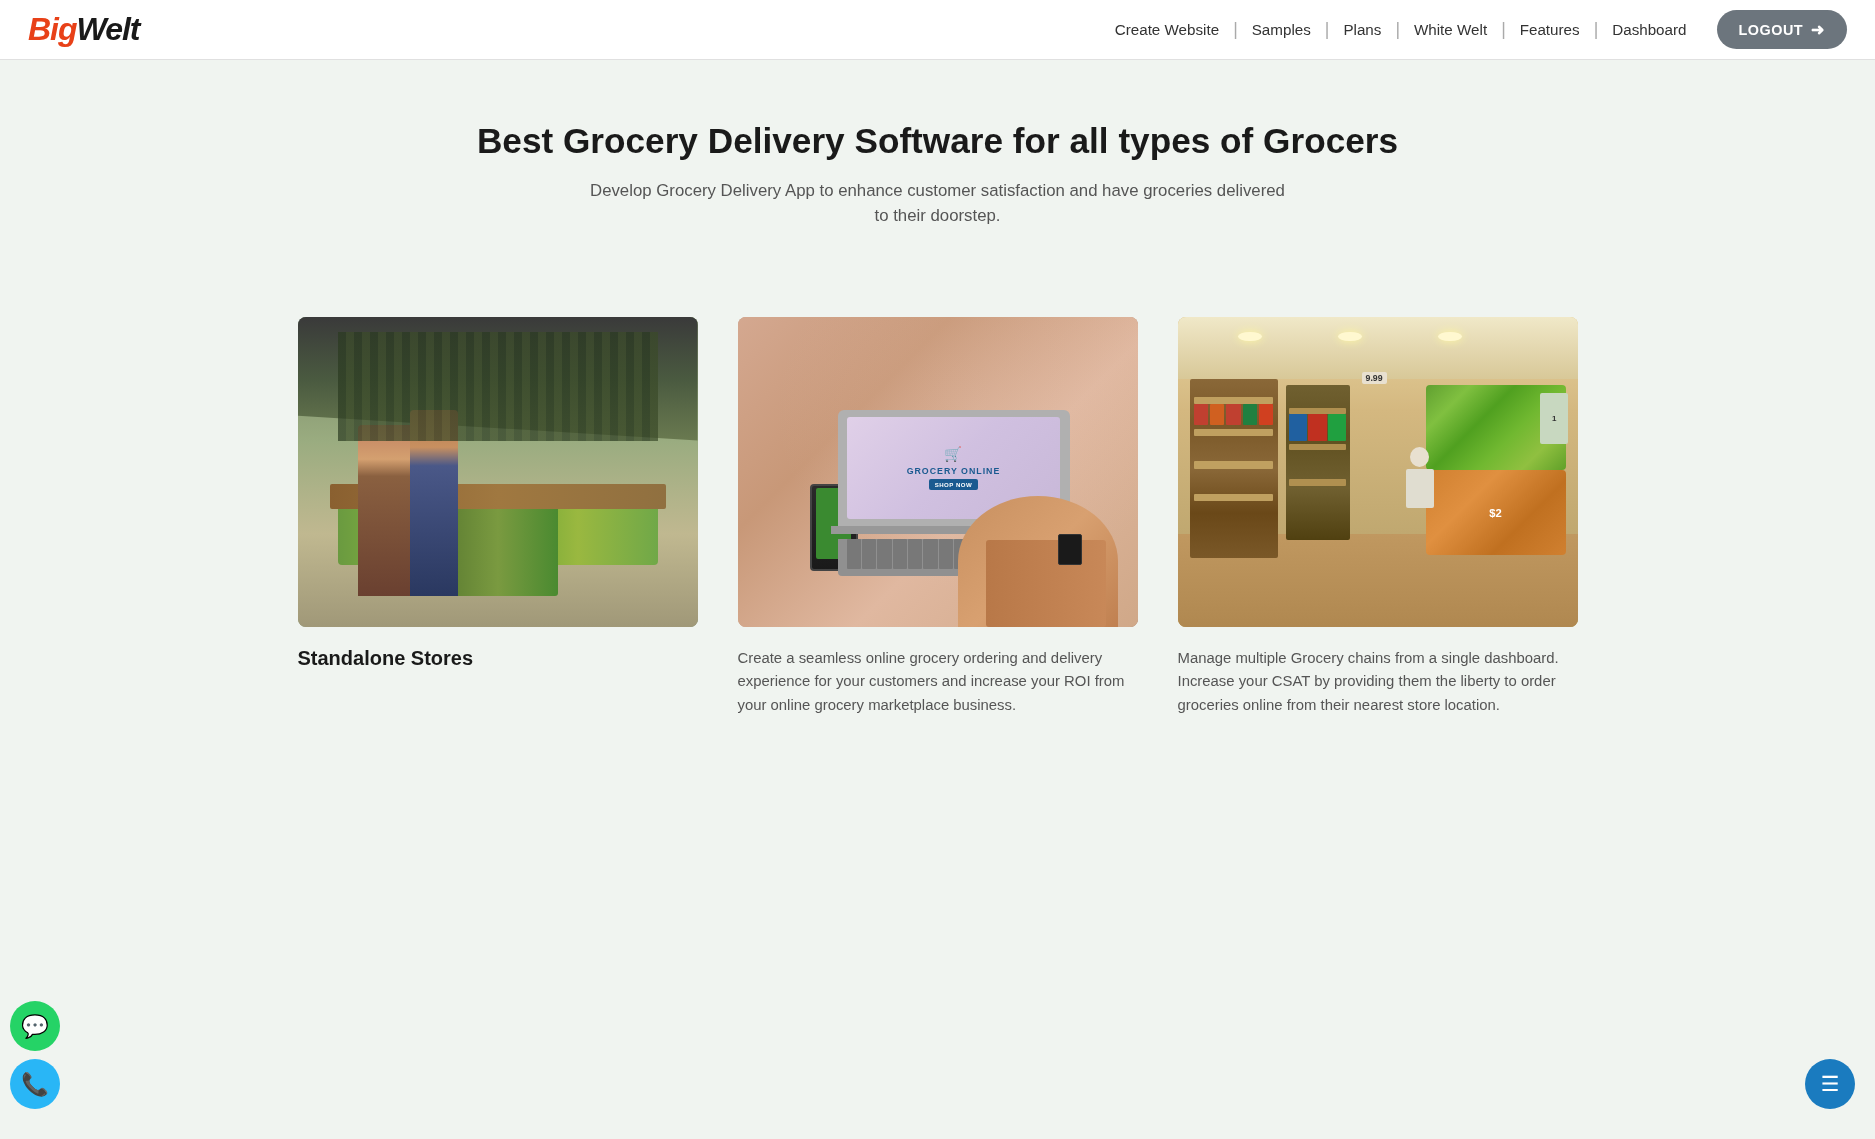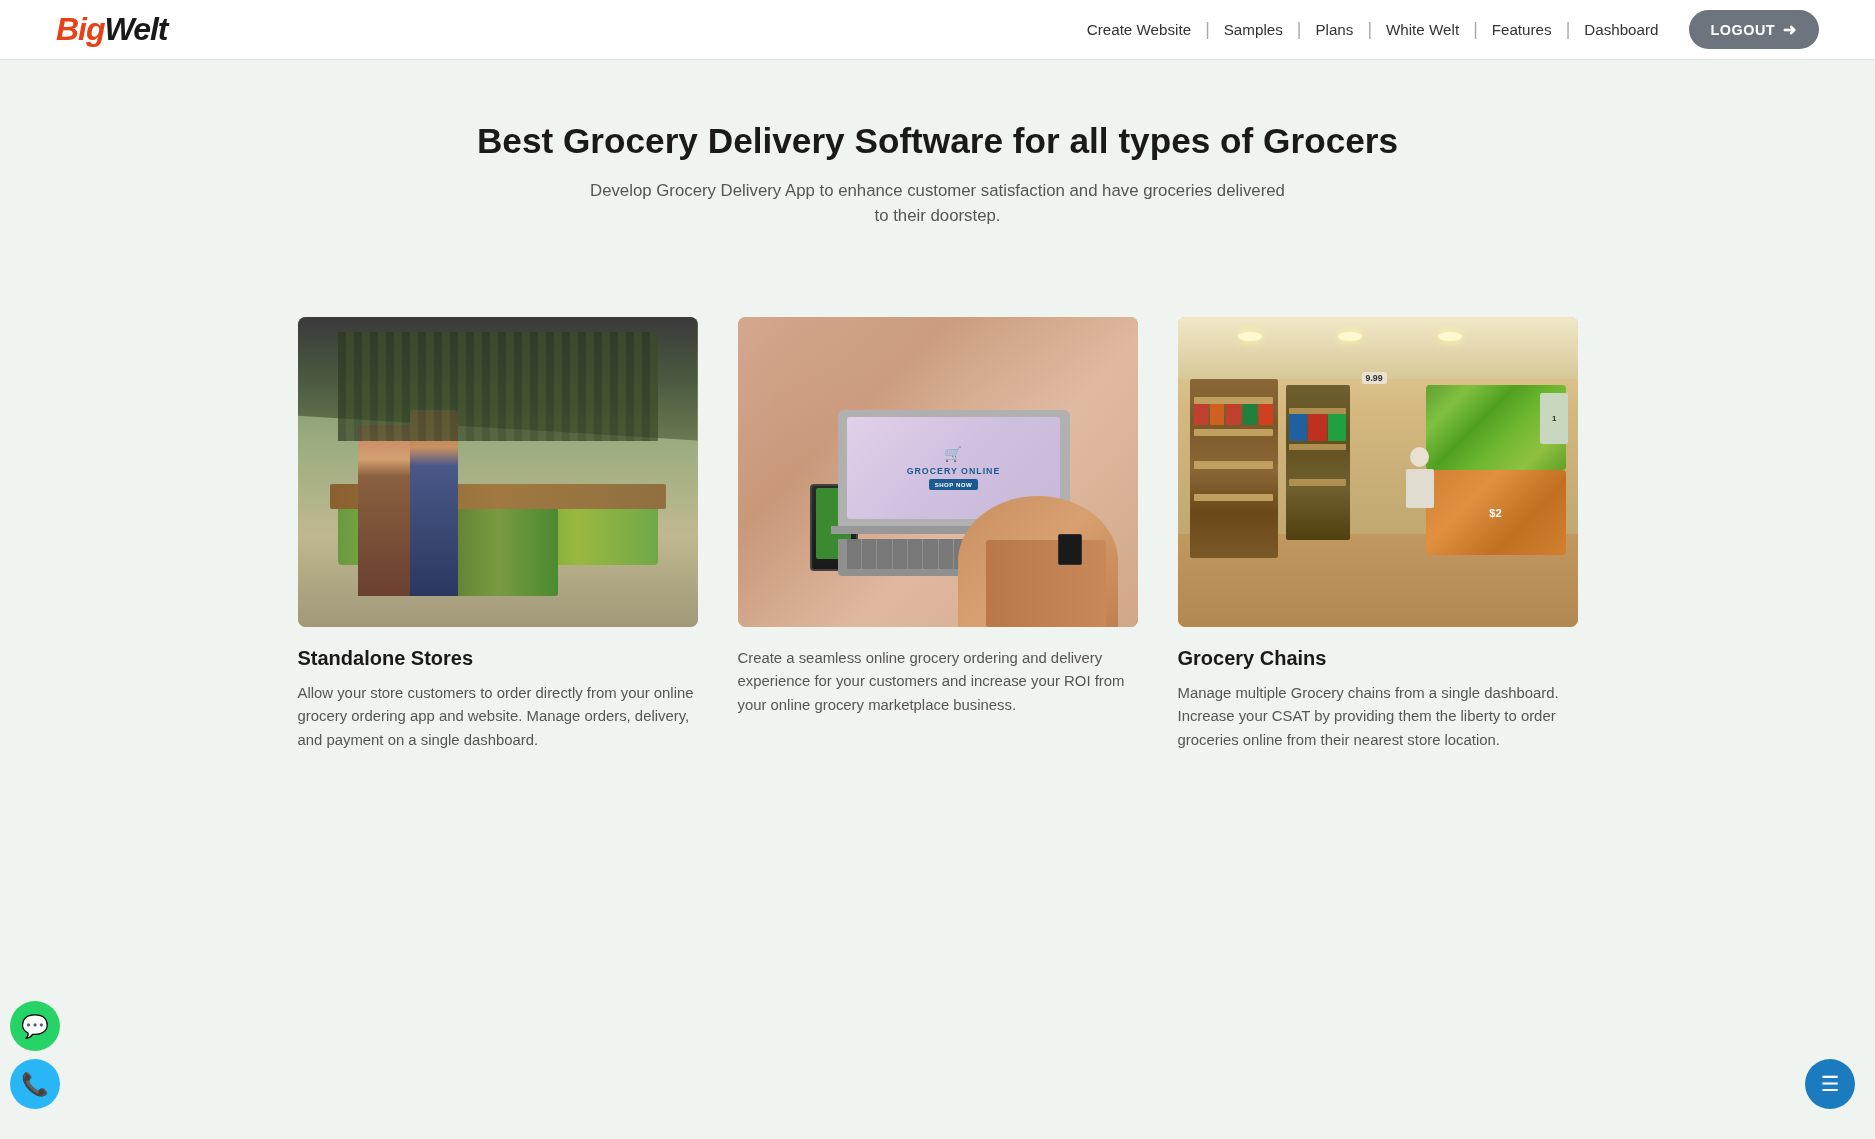--- a/index.html
+++ b/index.html
@@ -4,21 +4,21 @@
   <style>
     * { box-sizing: border-box; margin: 0; padding: 0; }
     body { font-family: Arial, sans-serif; background: #f0f4f0; min-height: 100vh; }
 
     
     .header {
       background: #fff;
       display: flex;
       align-items: center;
       justify-content: space-between;
-      padding: 10px 56px;
+      padding: 10px 28px;
       border-bottom: 1px solid #e0e0e0;
       position: relative;
       z-index: 10;
     }
     .logo {
       font-size: 2rem;
       font-weight: 900;
       letter-spacing: -1px;
       text-decoration: none;
     }
@@ -289,21 +289,20 @@
           <div class="produce-area"></div>
           <div style="position:absolute;bottom:10%;left:35%;width:30%;height:30%;background:linear-gradient(90deg,#5a7a30,#7a9a40,#4a8a30);border-radius:3px;"></div>
           <div style="position:absolute;bottom:38%;left:8%;right:8%;height:8%;background:linear-gradient(90deg,#8a6030,#a07840,#907040);border-radius:2px;"></div>
           <div class="person1"></div>
           <div class="person2"></div>
           <div style="position:absolute;top:5%;left:10%;width:80%;height:35%;background:repeating-linear-gradient(90deg,#2a3a20 0px,#2a3a20 8px,#3a4a28 8px,#3a4a28 16px);opacity:0.7;"></div>
         </div>
       </div>
     </div>
     <h3 class="card-title">Standalone Stores</h3>
-    <p class="card-desc">Allow your store customers to order directly from your online grocery ordering app and website. Manage orders, delivery, and payment on a single dashboard.</p>
   </div>
 
   <div class="card">
     <div class="card-image-wrapper">
       <div class="card-image-placeholder card-img-2">
         <div class="laptop-scene">
 
           <div style="position:absolute;inset:0;background:linear-gradient(135deg,#d4a890 0%,#c89878 30%,#e0b8a0 60%,#d0a888 100%);"></div>
           <div style="position:absolute;inset:0;background:radial-gradient(ellipse at 60% 30%,#e8c8b830 0%,transparent 60%);"></div>
 
@@ -404,21 +403,20 @@
             <div style="width:70%;height:22%;background:#e8e0d0;border-radius:50%;margin:0 auto;"></div>
             <div style="width:100%;height:42%;background:#e0ddd0;border-radius:2px;margin-top:2px;"></div>
             <div style="display:flex;gap:2px;margin-top:1px;">
               <div style="flex:1;height:30%;background:#2a2a3a;border-radius:1px;"></div>
               <div style="flex:1;height:30%;background:#2a2a3a;border-radius:1px;"></div>
             </div>
           </div>
         </div>
       </div>
     </div>
-    <h3 class="card-title">Grocery Chains</h3>
     <p class="card-desc">Manage multiple Grocery chains from a single dashboard. Increase your CSAT by providing them the liberty to order groceries online from their nearest store location.</p>
   </div>
 
 </section>
 
 <div class="float-buttons">
   <button class="float-btn whatsapp-btn" title="WhatsApp">
     <span>💬</span>
   </button>
   <button class="float-btn phone-btn" title="Phone">

